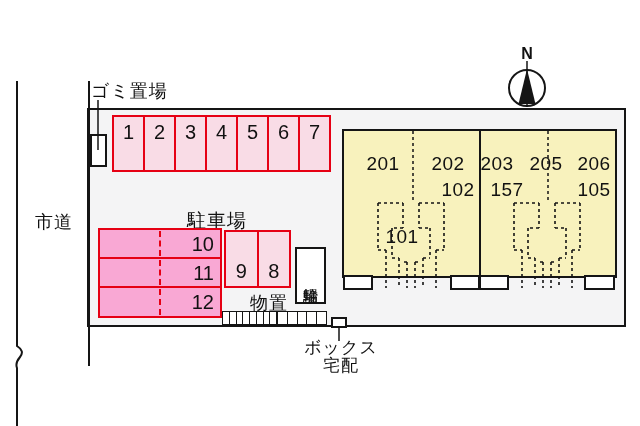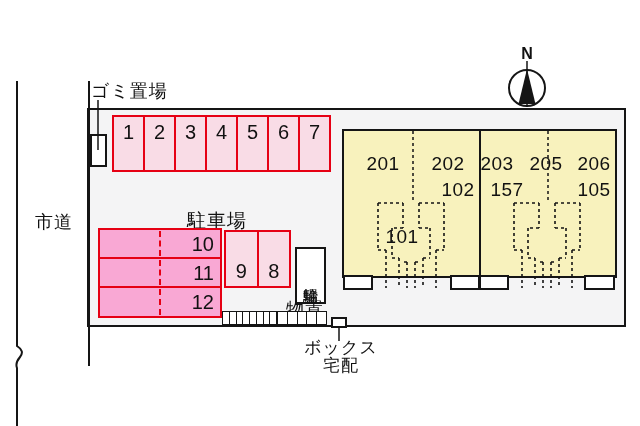--- a/index.html
+++ b/index.html
@@ -95,21 +95,21 @@
     <div class="pbcell" style="flex:1;">
         <span>9</span>
       </div>
     <div class="pbcell" style="flex:1;">
         <span>8</span>
       </div>
   </div>
 
   <div class="whitebox bike" style="left:295px;top:247px;width:31px;height:57px;">駐輪場</div>
 
-  <div class="lbl jp18" style="left:250px;top:297px;margin-left:36px;">物置</div>
+  <div class="lbl jp18" style="left:250px;top:291px;">物置</div>
   <div class="srow" style="left:222px;top:311px;width:55px;">
     <div class="scell"></div>
       <div class="scell"></div>
       <div class="scell"></div>
       <div class="scell"></div>
       <div class="scell"></div>
       <div class="scell"></div>
       <div class="scell"></div>
       <div class="scell"></div>
   </div>

